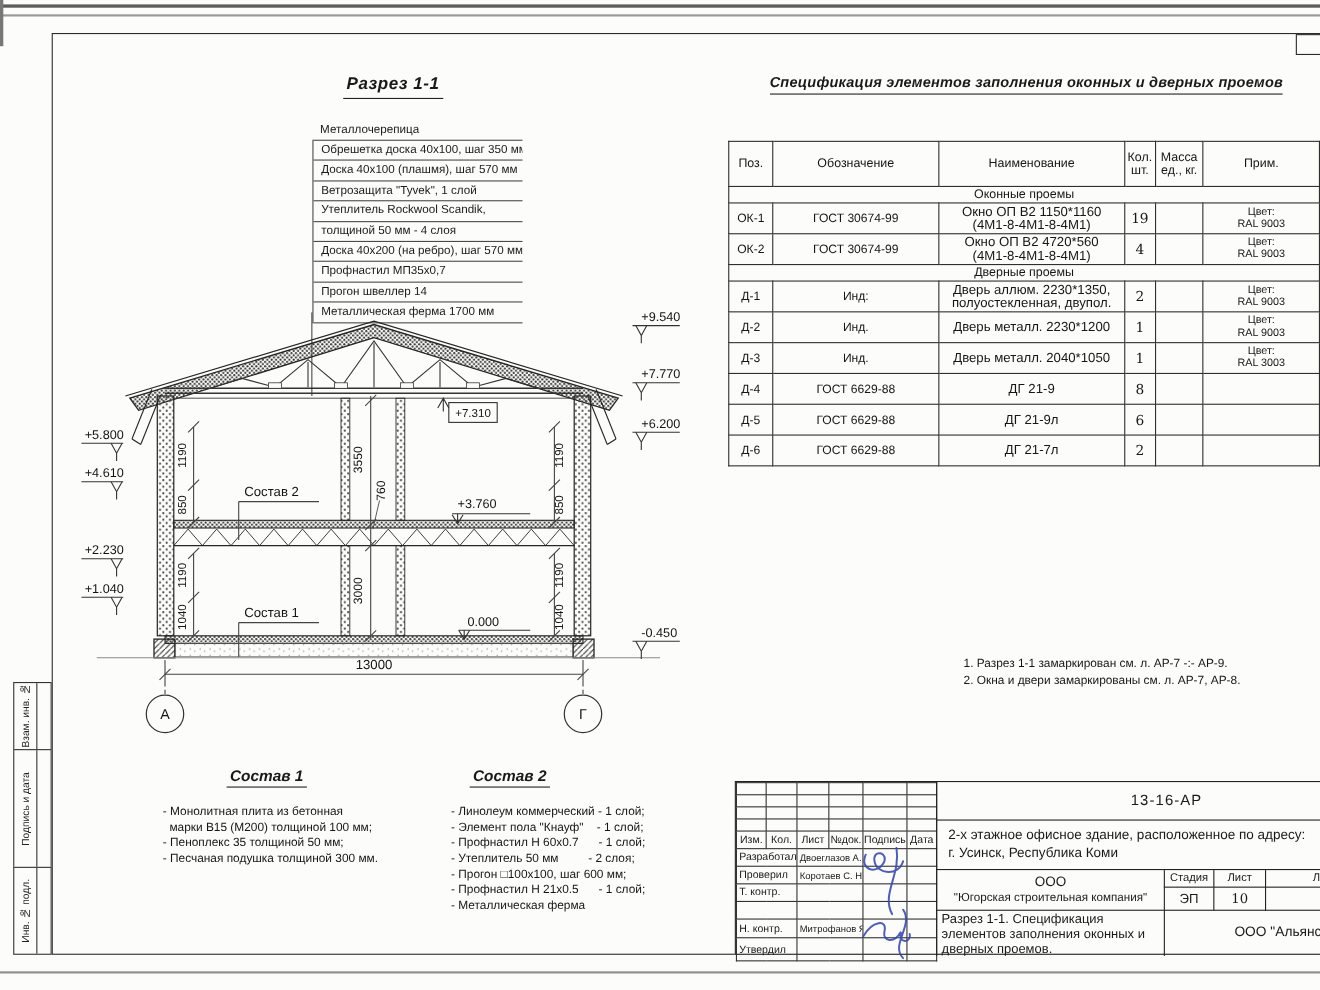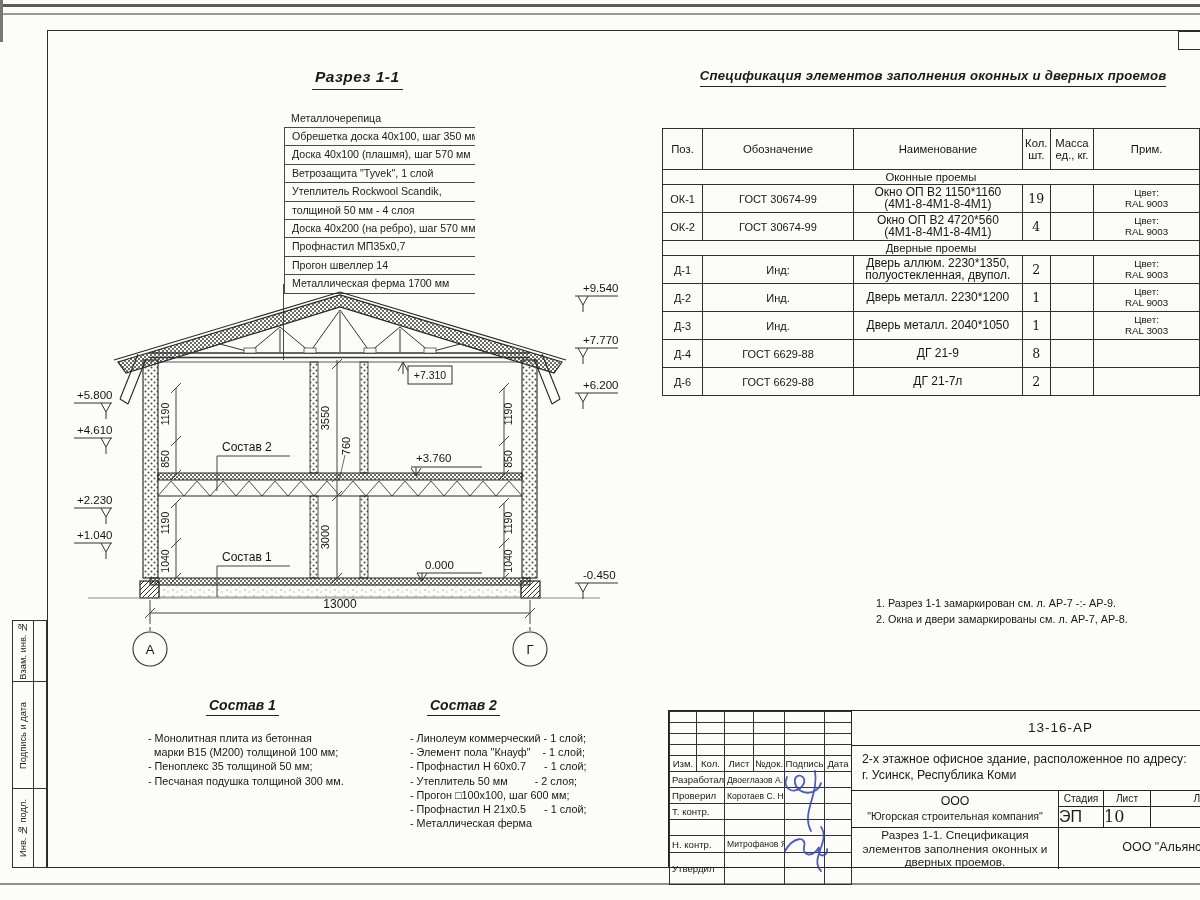--- a/index.html
+++ b/index.html
@@ -56,24 +56,24 @@
   .tb td.name{text-align:left;padding-left:2px;font-size:8.6px;}
   .tbr{position:absolute;box-sizing:border-box;border:0 solid #222;overflow:hidden;}
   .tb-doc{left:182px;top:0;width:418px;height:35px;border-left:1.4px solid #222;border-bottom:1.4px solid #222;
           line-height:34px;text-align:center;font-size:13.5px;letter-spacing:1px;}
   .tb-desc{left:182px;top:35px;width:418px;height:45px;border-left:1.4px solid #222;border-bottom:1.4px solid #222;
            padding:5px 0 0 10px;font-size:12.3px;line-height:16px;}
   .tb-org{left:182px;top:80px;width:207px;height:37px;border-left:1.4px solid #222;border-bottom:1.4px solid #222;
           text-align:center;padding-top:3px;font-size:12.3px;line-height:15px;}
   .tb-org .l2{font-size:10.6px;}
   .tb-subject{left:182px;top:117px;width:207px;height:41px;border-left:1.4px solid #222;
-              padding:1px 4px;font-size:11.8px;line-height:13.5px;text-align:center;}
+              padding:1px 4px;font-size:11.8px;line-height:13.5px;text-align:left;}
   .tb-stage-h{top:80px;height:16px;line-height:15px;text-align:center;font-size:10.2px;
               border-left:1px solid #222;border-bottom:1px solid #222;}
-  .tb-stage-v{top:96px;height:21px;line-height:20px;text-align:left;font-size:16px;
+  .tb-stage-v{top:96px;height:21px;line-height:20px;text-align:center;font-size:12px;
               border-left:1px solid #222;border-bottom:1.4px solid #222;}
   .sv1{left:389px;width:45px;border-left-width:1.4px !important;}
   .sv2{left:434px;width:47px;}
   .sv3{left:481px;width:119px;}
   .tb-firm{left:389px;top:117px;width:211px;height:41px;border-left:1.4px solid #222;
            text-align:center;line-height:39px;font-size:12.5px;}
   .serifnum{font-family:"DejaVu Serif",serif;}
   
   .mcol{left:12px;top:620px;width:35px;height:248px;}
   .mbox{position:absolute;left:0;width:35px;border:1.3px solid #333;box-sizing:border-box;background:#fcfcfa;}
@@ -394,20 +394,30 @@
       <td>Д-4</td>
       <td>ГОСТ 6629-88</td>
       <td class="nm">
             <div>ДГ 21-9</div>
           </td>
       <td class="qty">8</td>
       <td></td>
       <td class="note"></td>
     </tr>
     <tr class="it">
+      <td>Д-5</td>
+      <td>ГОСТ 6629-88</td>
+      <td class="nm">
+            <div>ДГ 21-9л</div>
+          </td>
+      <td class="qty">6</td>
+      <td></td>
+      <td class="note"></td>
+    </tr>
+    <tr class="it">
       <td>Д-6</td>
       <td>ГОСТ 6629-88</td>
       <td class="nm">
             <div>ДГ 21-7л</div>
           </td>
       <td class="qty">2</td>
       <td></td>
       <td class="note"></td>
     </tr>
   </tbody>
@@ -506,21 +516,21 @@
             <td colspan="2" class="name"></td>
             <td></td>
             <td></td>
           </tr>
       <tr style="height:17px">
             <td colspan="2" class="role">Н. контр.</td>
             <td colspan="2" class="name">Митрофанов Я. А.</td>
             <td></td>
             <td></td>
           </tr>
-      <tr style="height:32px">
+      <tr style="height:21px">
             <td colspan="2" class="role">Утвердил</td>
             <td colspan="2" class="name"></td>
             <td></td>
             <td></td>
           </tr>
     </tbody>
       </table>
 
     <div class="tbr tb-doc">13-16-АР</div>
     <div class="tbr tb-desc">

